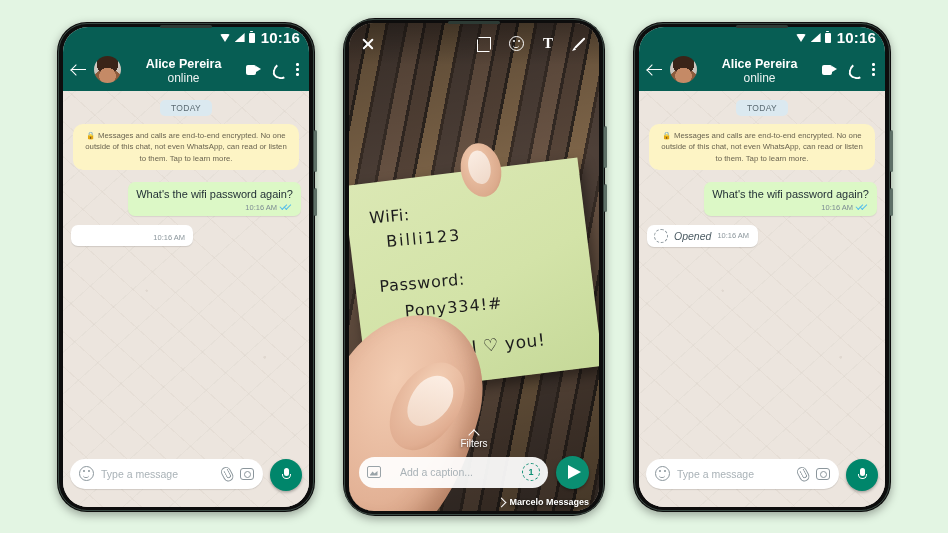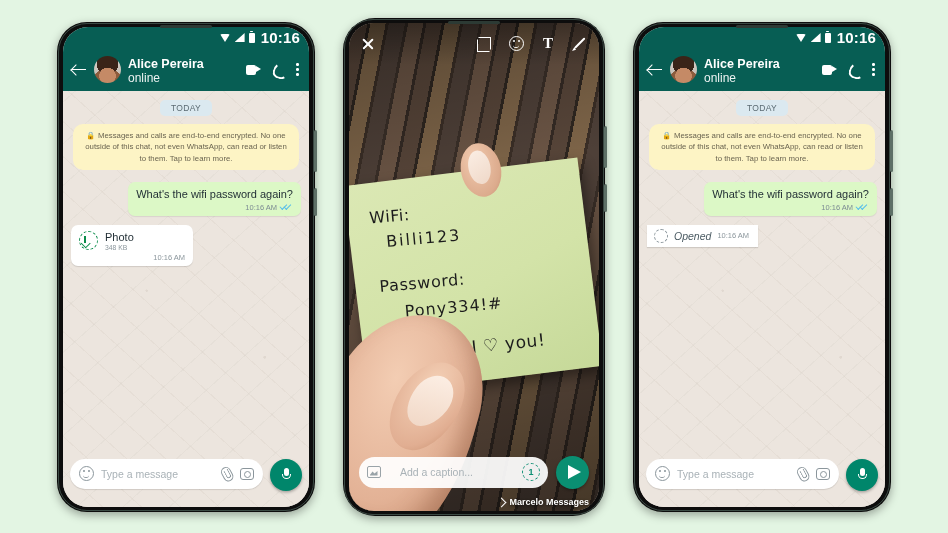--- a/index.html
+++ b/index.html
@@ -76,21 +76,21 @@
     border-left: 1.8px solid #fff; border-bottom: 1.8px solid #fff; transform: rotate(45deg);
   }
   .avatar {
     width: 27px; height: 27px; border-radius: 50%; flex: 0 0 auto; overflow: hidden;
     background:
       radial-gradient(circle at 50% 74%, #c58a66 0 34%, transparent 35%),
       radial-gradient(circle at 50% 30%, #3a2418 0 46%, transparent 47%),
       radial-gradient(circle at 50% 112%, #8c5c3d 0 52%, transparent 53%),
       linear-gradient(#d8d2cb, #bfb6ac);
   }
-  .who { flex: 1 1 auto; min-width: 0; line-height: 1.02; }
+  .who { flex: 1 1 auto; min-width: 0; line-height: 1.02; text-align: center; }
   .who .name { font-size: 12.5px; font-weight: 700; white-space: nowrap; }
   .who .presence { font-size: 12px; opacity: .92; margin-top: 1px; }
   .hdr-icons { display: flex; align-items: center; gap: 11px; padding-right: 2px; }
   .ico-video { width: 15px; height: 10px; position: relative; }
   .ico-video::before { content:""; position:absolute; left:0; top:0; width:10px; height:10px; background:#fff; border-radius:2px; }
   .ico-video::after {
     content:""; position:absolute; right:0; top:1.5px;
     border-top: 3.5px solid transparent; border-bottom: 3.5px solid transparent; border-left: 5px solid #fff;
   }
   .ico-phone { width: 13px; height: 13px; position: relative; }
@@ -168,21 +168,21 @@
   }
   .vo-circle::after {
     content:""; position:absolute; left: 2.1px; top: 8px; width: 6.4px; height: 6.4px;
     border-right: 1.8px solid #0a8c4a; border-bottom: 1.8px solid #0a8c4a; transform: rotate(45deg);
   }
   .photo-txt .t1 { font-size: 11px; color: #1f2c33; line-height: 1.1; }
   .photo-txt .t2 { font-size: 6.8px; color: #8b969c; margin-top: 1px; }
   .photo-time { text-align: right; font-size: 7.5px; color: #8b969c; margin-top: 2px; }
 
   .opened-pill {
-    background: #fff; border-radius: 0; padding: 4px 9px 4px 7px;
+    background: #fff; border-radius: 7px; padding: 4px 9px 4px 7px;
     display: flex; align-items: center; gap: 6px;
     box-shadow: 0 1px 1px rgba(0,0,0,.12);
   }
   .vo-open {
     width: 14px; height: 14px; border-radius: 50%;
     border: 1.4px dashed #8b969c; flex: 0 0 auto;
   }
   .opened-pill .lbl { font-size: 10.5px; font-style: italic; color: #4a5a62; }
   .opened-pill .tm { font-size: 7.5px; color: #8b969c; }
 
@@ -454,27 +454,20 @@
               <div class="txt">What's the wifi password again?</div>
               <div class="meta">
                 <span class="time">10:16 AM</span>
                 <span class="ticks"></span>
               </div>
             </div>
           </div>
 
           <div class="row in">
             <div class="bubble-photo">
-              <div class="photo-main">
-                <span class="vo-circle"></span>
-                <span class="photo-txt">
-                  <div class="t1">Photo</div>
-                  <div class="t2">348 KB</div>
-                </span>
-              </div>
               <div class="photo-time">10:16 AM</div>
             </div>
           </div>
 
         </div>
       </div>
 
       <div class="composer">
         <div class="input-pill">
           <span class="ico-emoji"></span>
@@ -519,20 +512,24 @@
           <span class="ico-x"></span>
           <span class="spacer"></span>
           <span class="edit-tools">
             <span class="ico-crop"></span>
             <span class="ico-sticker"></span>
             <span class="ico-text">T</span>
             <span class="ico-pencil"></span>
           </span>
         </div>
 
+        <div class="filters-area">
+          <div class="chev-up"></div>
+          <div class="filters-lbl">Filters</div>
+        </div>
 
         <div class="edit-bottom">
           <div class="caption-pill">
             <span class="ico-gallery"></span>
             <span class="cap-ph">Add a caption...</span>
             <span class="vo-badge">1</span>
           </div>
           <div class="send-fab">
             <span class="ico-send"></span>
           </div>

